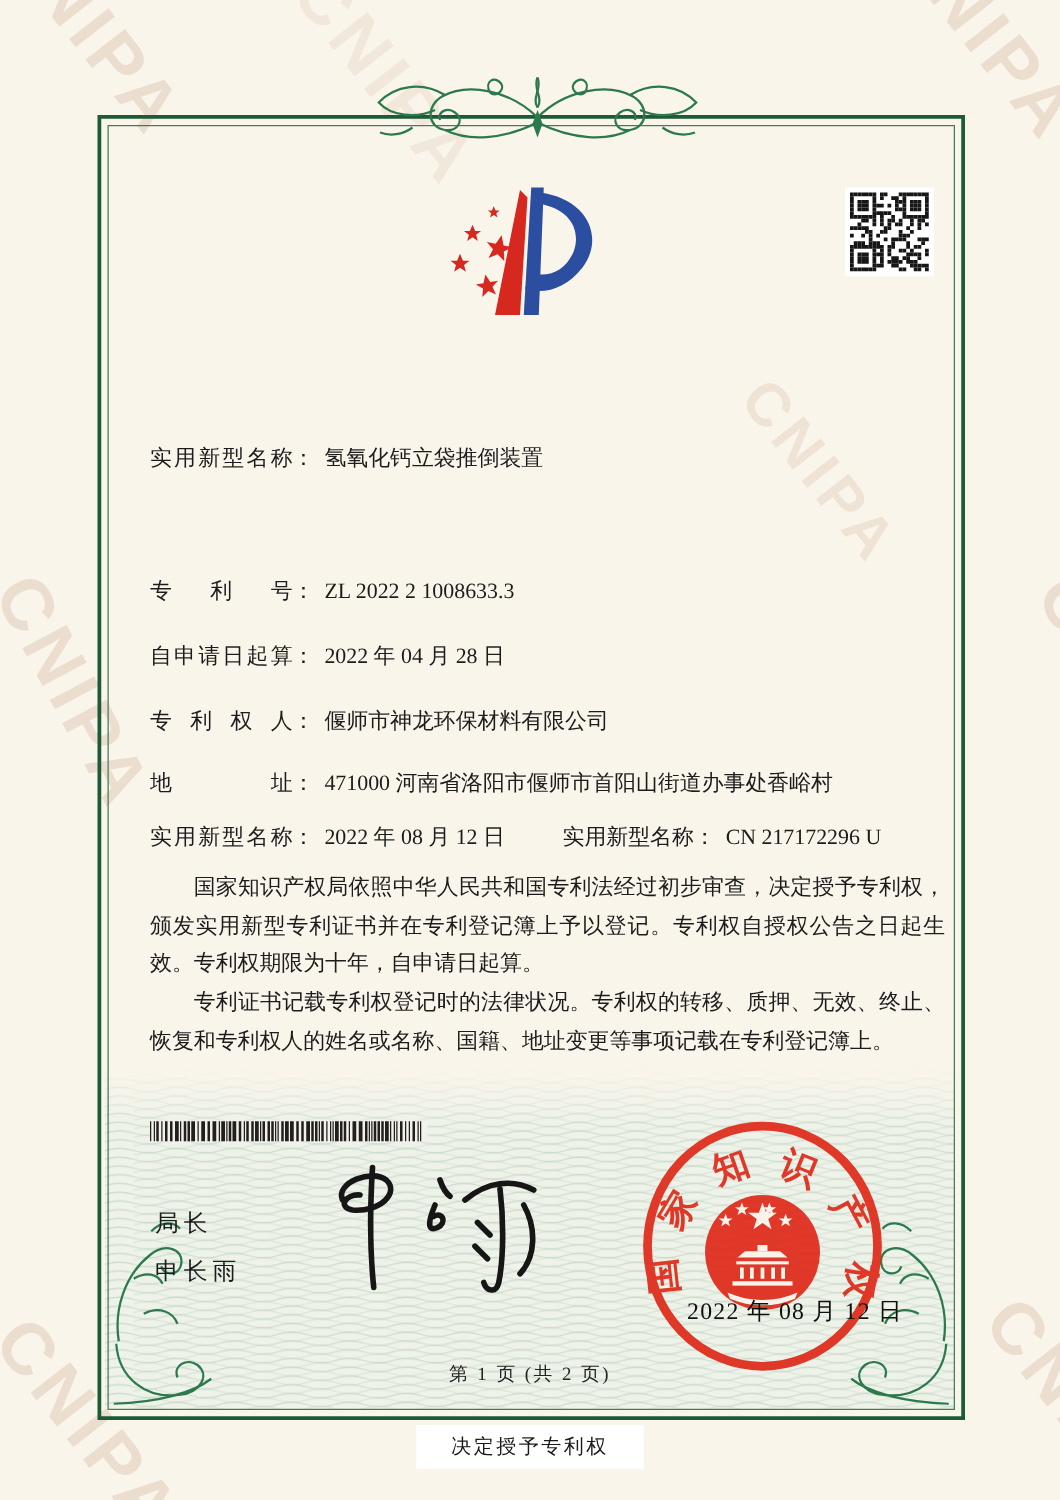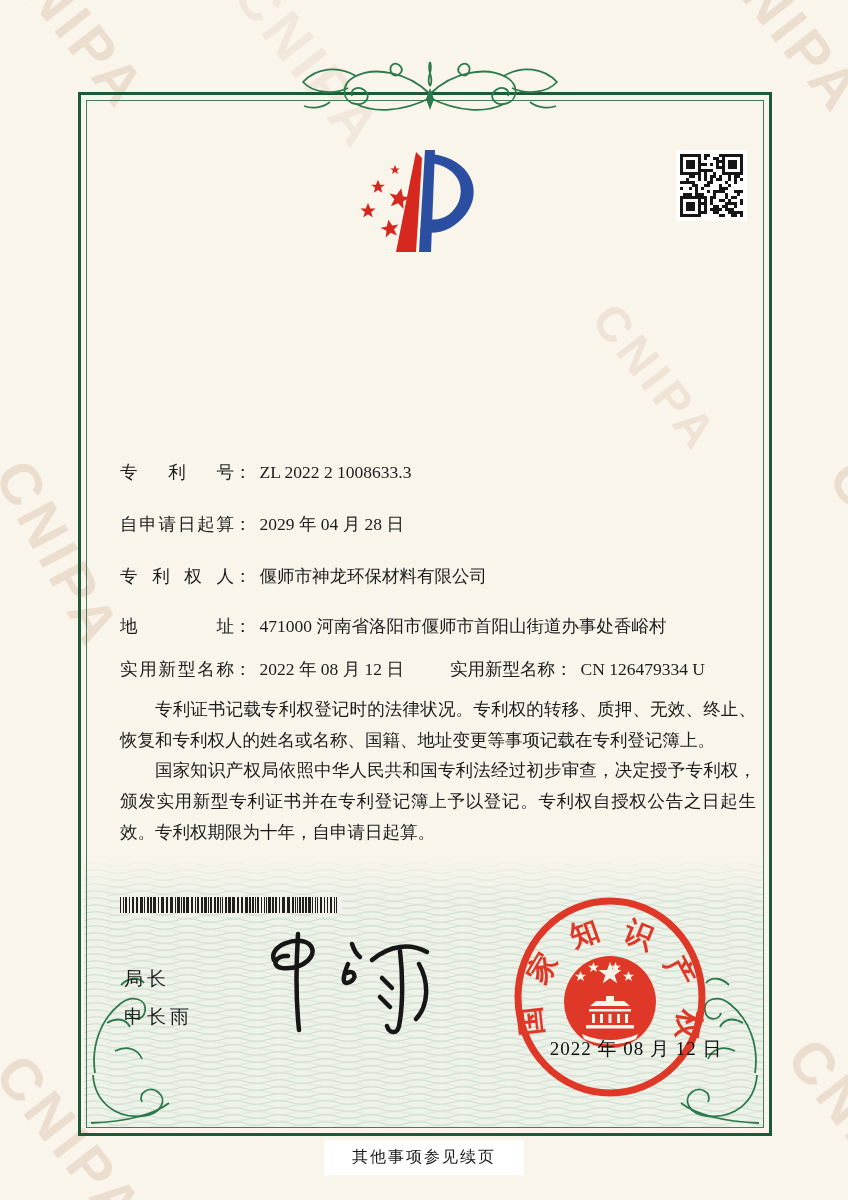--- a/index.html
+++ b/index.html
@@ -356,42 +356,45 @@
     <path d="M73 4 L83 4 L79 106 L67 106 Z" fill="#2b4ea0"></path>
     <path d="M64 6 L70 12 L64 106 L44 106 Z" fill="#d6281e"></path>
     <use href="#st" transform="translate(43,24) scale(0.5)" fill="#d6281e"></use>
     <use href="#st" transform="translate(26,41) scale(0.72)" fill="#d6281e"></use>
     <use href="#st" transform="translate(47,53) scale(1.1) rotate(12)" fill="#d6281e"></use>
     <use href="#st" transform="translate(16,65) scale(0.8)" fill="#d6281e"></use>
     <use href="#st" transform="translate(38,83) scale(0.95) rotate(-10)" fill="#d6281e"></use>
   </svg>
 
 
+  <div class="row" style="top:354px;">
+    <span class="flabel">实用新型名称</span><span class="fcolon">：</span><span class="fvalue">氢氧化钙立袋推倒装置</span>
+  </div>
   <div class="row" style="top:460px;">
     <span class="flabel">专利号</span><span class="fcolon">：</span><span class="fvalue">ZL 2022 2 1008633.3</span>
   </div>
   <div class="row" style="top:512px;">
-    <span class="flabel">自申请日起算</span><span class="fcolon">：</span><span class="fvalue">2029 年 04 月 28 日</span>
+    <span class="flabel">自申请日起算</span><span class="fcolon">：</span><span class="fvalue">2022 年 04 月 28 日</span>
   </div>
   <div class="row" style="top:564px;">
     <span class="flabel">专利权人</span><span class="fcolon">：</span><span class="fvalue">偃师市神龙环保材料有限公司</span>
   </div>
   <div class="row" style="top:614px;">
     <span class="flabel">地址</span><span class="fcolon">：</span><span class="fvalue">471000 河南省洛阳市偃师市首阳山街道办事处香峪村</span>
   </div>
   <div class="row" style="top:657px;">
     <span class="flabel">实用新型名称</span><span class="fcolon">：</span><span class="fvalue">2022 年 08 月 12 日</span>
     <span class="grantcell">
-      <span>实用新型名称</span><span class="fcolon">：</span><span>CN 126479334 U</span>
+      <span>实用新型名称</span><span class="fcolon">：</span><span>CN 217172296 U</span>
     </span>
   </div>
 
   <div class="paras">
+    <p>国家知识产权局依照中华人民共和国专利法经过初步审查，决定授予专利权，颁发实用新型专利证书并在专利登记簿上予以登记。专利权自授权公告之日起生效。专利权期限为十年，自申请日起算。</p>
     <p>专利证书记载专利权登记时的法律状况。专利权的转移、质押、无效、终止、恢复和专利权人的姓名或名称、国籍、地址变更等事项记载在专利登记簿上。</p>
-    <p>国家知识产权局依照中华人民共和国专利法经过初步审查，决定授予专利权，颁发实用新型专利证书并在专利登记簿上予以登记。专利权自授权公告之日起生效。专利权期限为十年，自申请日起算。</p>
   </div>
 
   <div class="barcode" id="barcode">
       <i style="position: absolute; top: 0px; bottom: 0px; left: 0px; width: 1px; background: rgb(35, 32, 28);"></i>
       <i style="position: absolute; top: 0px; bottom: 0px; left: 3px; width: 1px; background: rgb(35, 32, 28);"></i>
       <i style="position: absolute; top: 0px; bottom: 0px; left: 5px; width: 2px; background: rgb(35, 32, 28);"></i>
       <i style="position: absolute; top: 0px; bottom: 0px; left: 9px; width: 1px; background: rgb(35, 32, 28);"></i>
       <i style="position: absolute; top: 0px; bottom: 0px; left: 12px; width: 2px; background: rgb(35, 32, 28);"></i>
       <i style="position: absolute; top: 0px; bottom: 0px; left: 16px; width: 2px; background: rgb(35, 32, 28);"></i>
       <i style="position: absolute; top: 0px; bottom: 0px; left: 20px; width: 3px; background: rgb(35, 32, 28);"></i>
@@ -496,17 +499,18 @@
         <rect x="96.5" y="120" width="3" height="9"></rect>
         <rect x="105" y="120" width="3" height="9"></rect>
         <rect x="113" y="120" width="3" height="9"></rect>
         <rect x="74" y="131" width="48" height="3.5"></rect>
         <path d="M70 140 C 88 148, 108 148, 126 140 L 124 145 C 108 152, 88 152, 72 145 Z"></path>
       </g>
     </g>
   </svg>
   <div class="seal-date">2022 年 08 月 12 日</div>
 
+  <div class="pageinfo">第 1 页 (共 2 页)</div>
   <div class="note-wrap">
-    <div class="note">其他事项参见续页</div>
+    <div class="note">决定授予专利权</div>
   </div>
 
 </div>
 
 </body></html>

